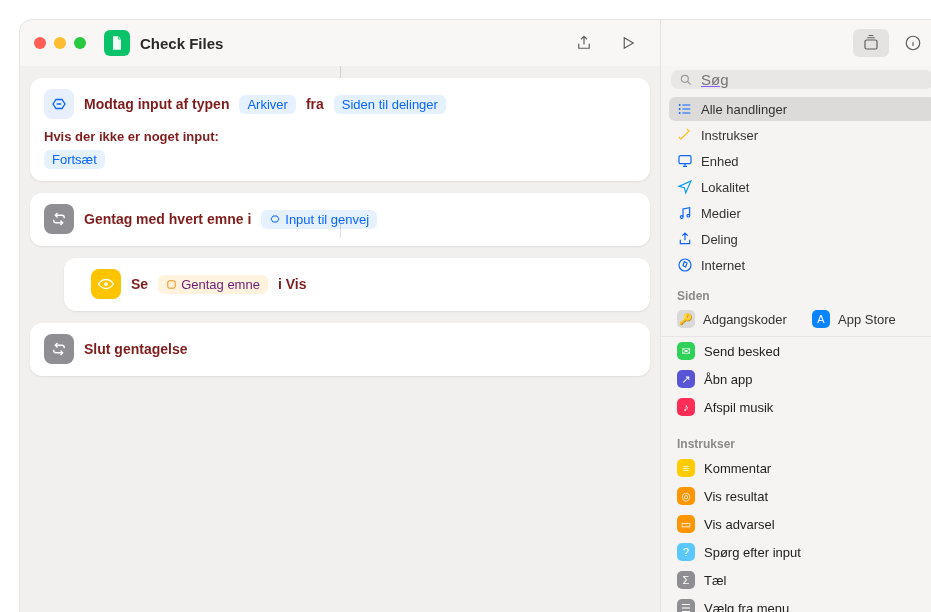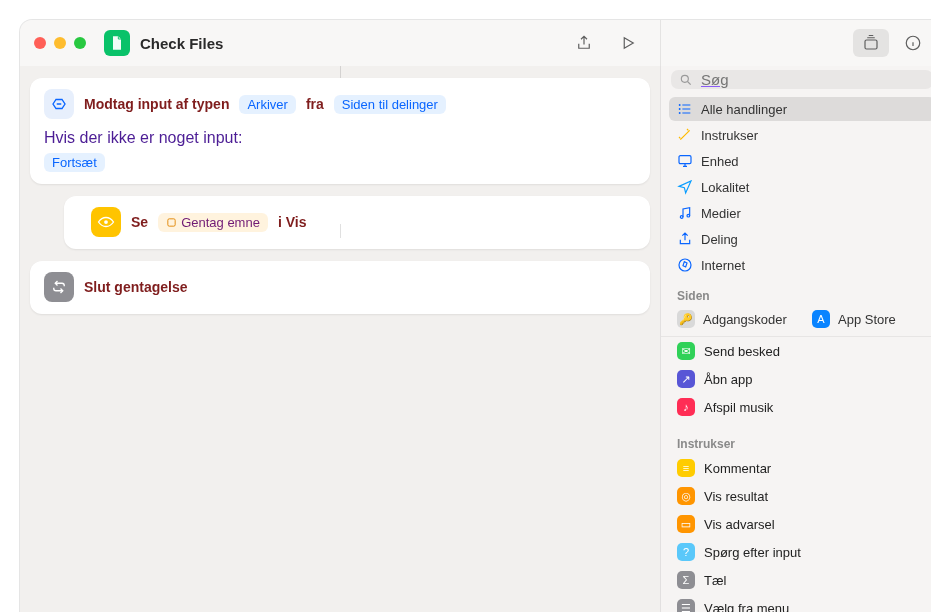--- a/index.html
+++ b/index.html
@@ -91,22 +91,23 @@
     padding: 11px 14px 12px 14px;
     font-size: 14px;
     color: #222;
   }
   .action-header {
     display:flex; align-items:center; gap:10px; flex-wrap: wrap;
     font-weight: 600;
   }
   .action-body-row {
     margin-top:10px;
-    font-size: 16px;
-    color:#4c1d95;
+    font-size: 13px;
+    color:#7f1d1d;
+    font-weight:bold;
   }
   .action-followup {
     margin-top:6px;
   }
   .token {
     display:inline-flex; align-items:center;
     background: rgba(0,122,255,0.10);
     color: #0a66ff;
     font-weight: 500;
     padding: 2px 8px;
@@ -266,20 +267,37 @@
           <span class="token">Siden til delinger</span>
         </div>
         <div class="action-body-row">Hvis der ikke er noget input:</div>
         <div class="action-followup">
           <span class="token">Fortsæt</span>
         </div>
       </div>
 
       <div class="insert-line mid"></div>
 
+      <div class="action-card">
+        <div class="action-header">
+          <div class="action-sq-icon ic-gray">
+            <svg viewBox="0 0 24 24">
+                <path d="M7 7h9a3 3 0 013 3v1M17 17H8a3 3 0 01-3-3v-1" fill="none" stroke="#fff" stroke-width="1.8"></path>
+                <path d="M10 4L7 7l3 3M14 20l3-3-3-3" fill="none" stroke="#fff" stroke-width="1.8"></path>
+              </svg>
+          </div>
+          <span class="plain-strong">Gentag med hvert emne i</span>
+          <span class="token">
+            <svg viewBox="0 0 24 24" width="12" height="12">
+                <path d="M4 12l4-6h8l4 6-4 6H8z" fill="none" stroke="#0a66ff" stroke-width="2"></path>
+              </svg>
+            <span>Input til genvej</span>
+          </span>
+        </div>
+      </div>
 
       <div class="action-card nested">
         <div class="action-header">
           <div class="action-sq-icon ic-yellow">
             <svg viewBox="0 0 24 24">
                 <path d="M2 12s4-6 10-6 10 6 10 6-4 6-10 6S2 12 2 12z" fill="none" stroke="#fff" stroke-width="1.8"></path>
                 <circle cx="12" cy="12" r="2.5" fill="#fff"></circle>
               </svg>
           </div>
           <span class="plain-strong">Se</span>

